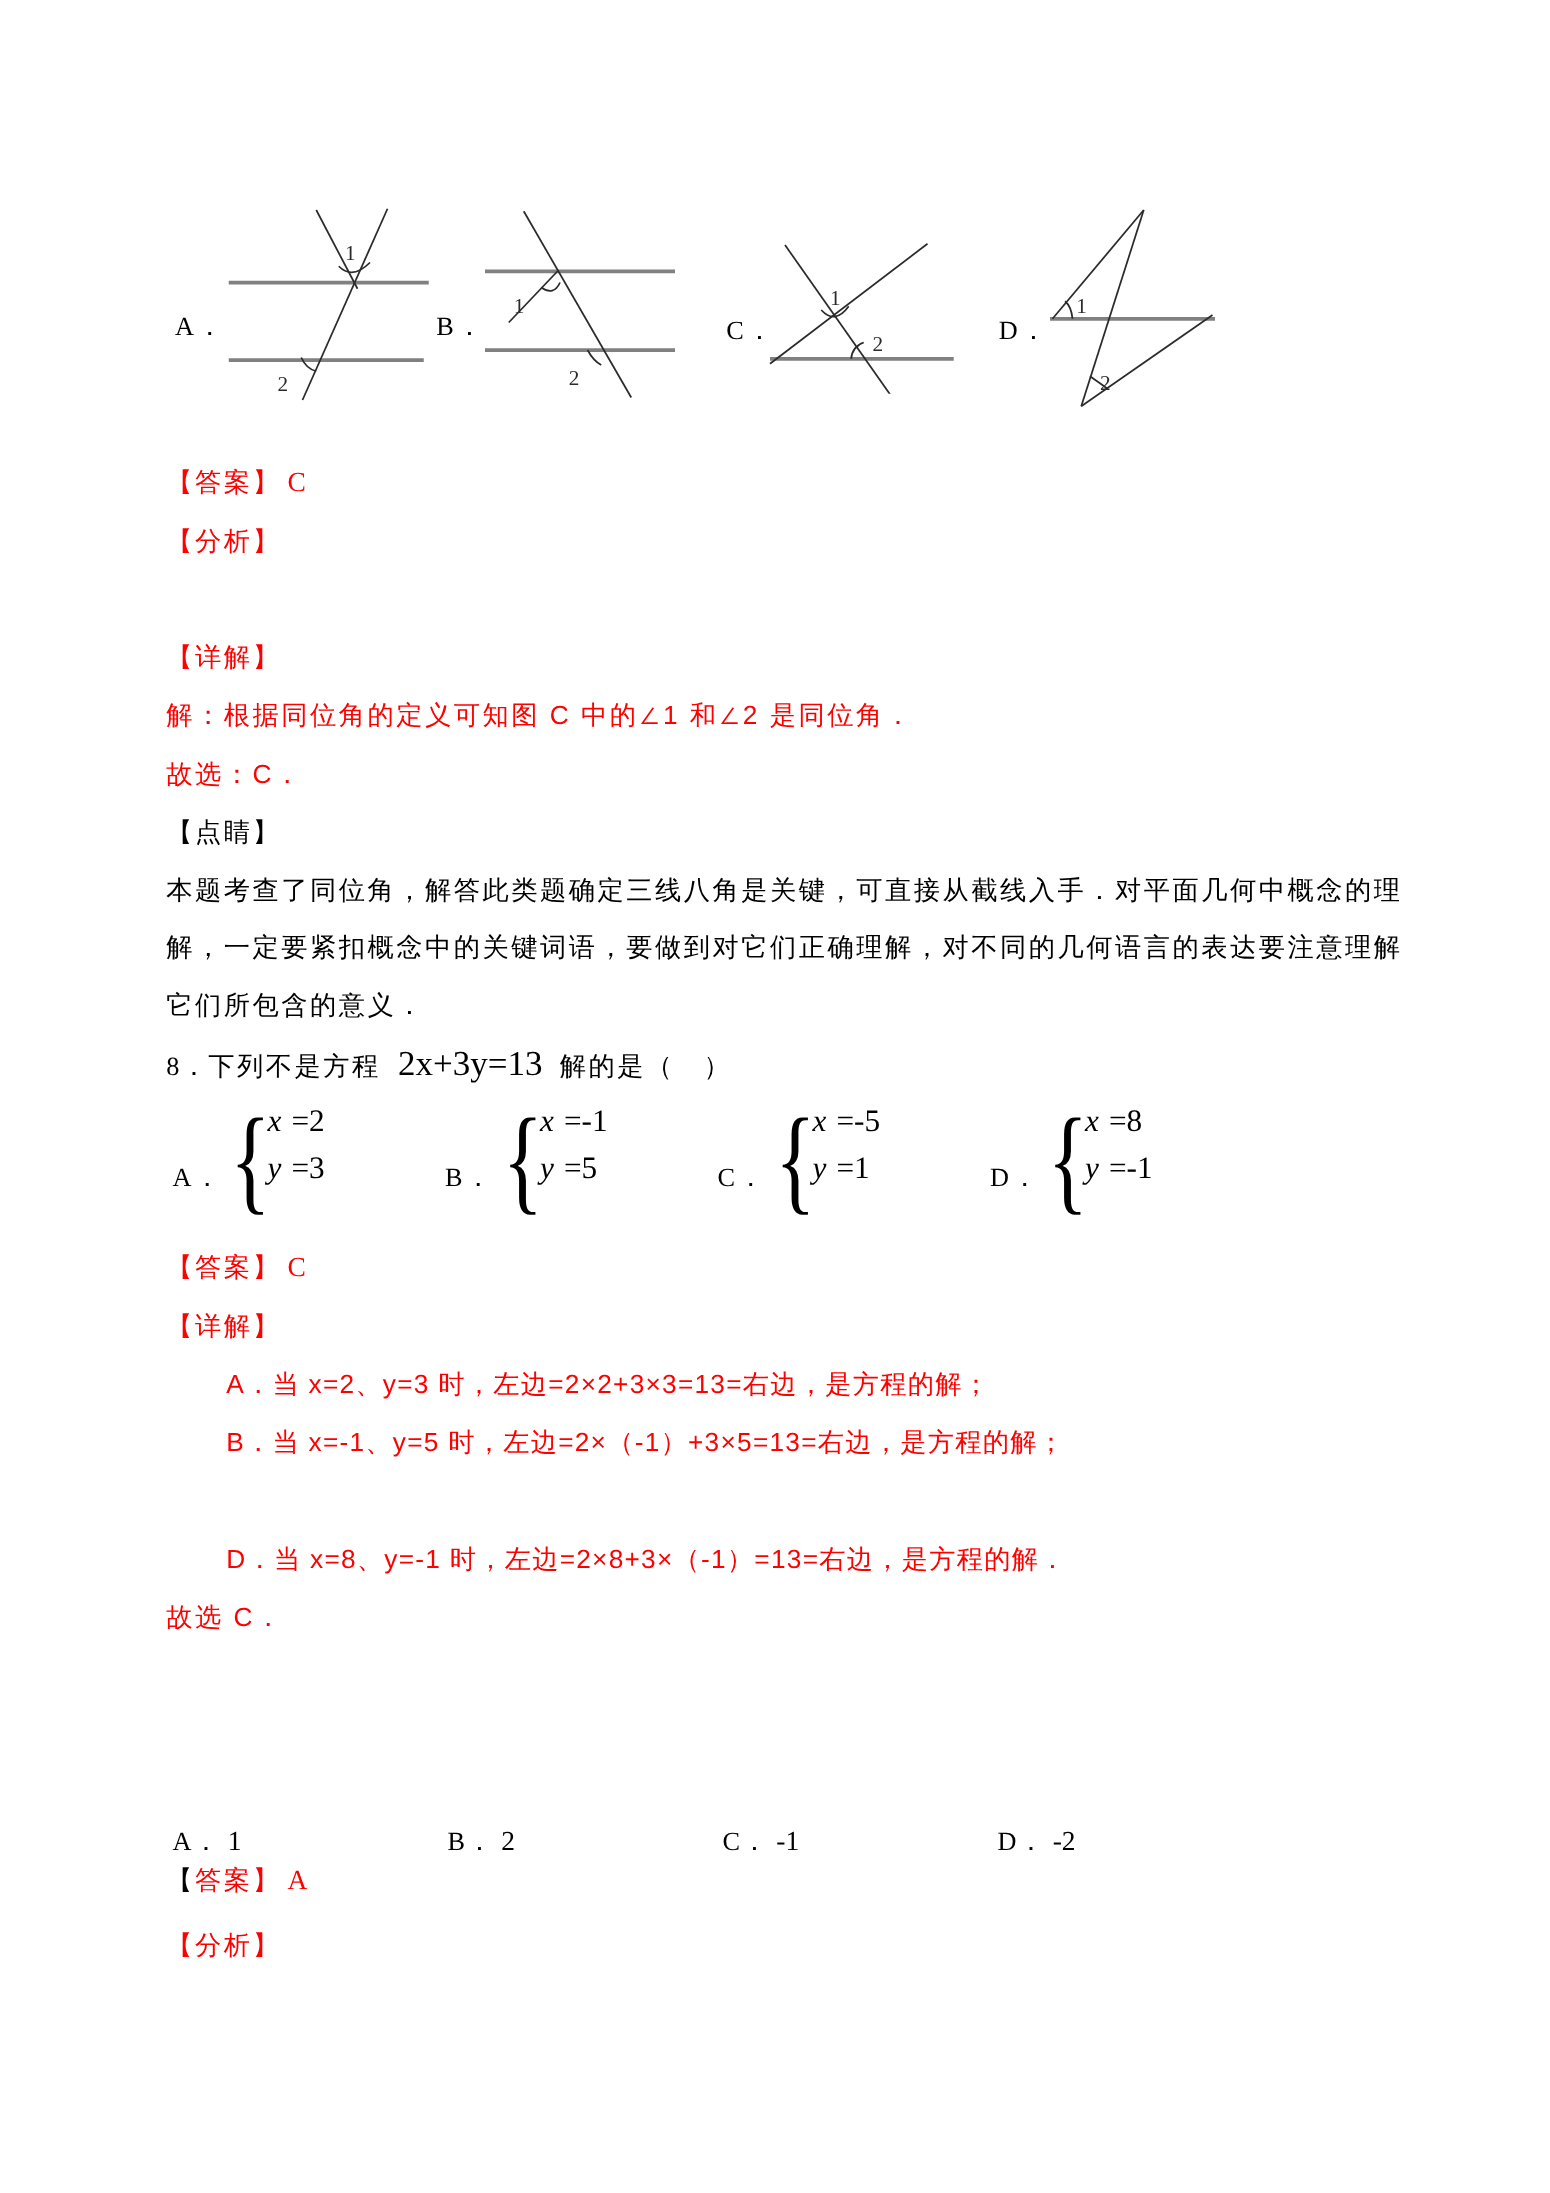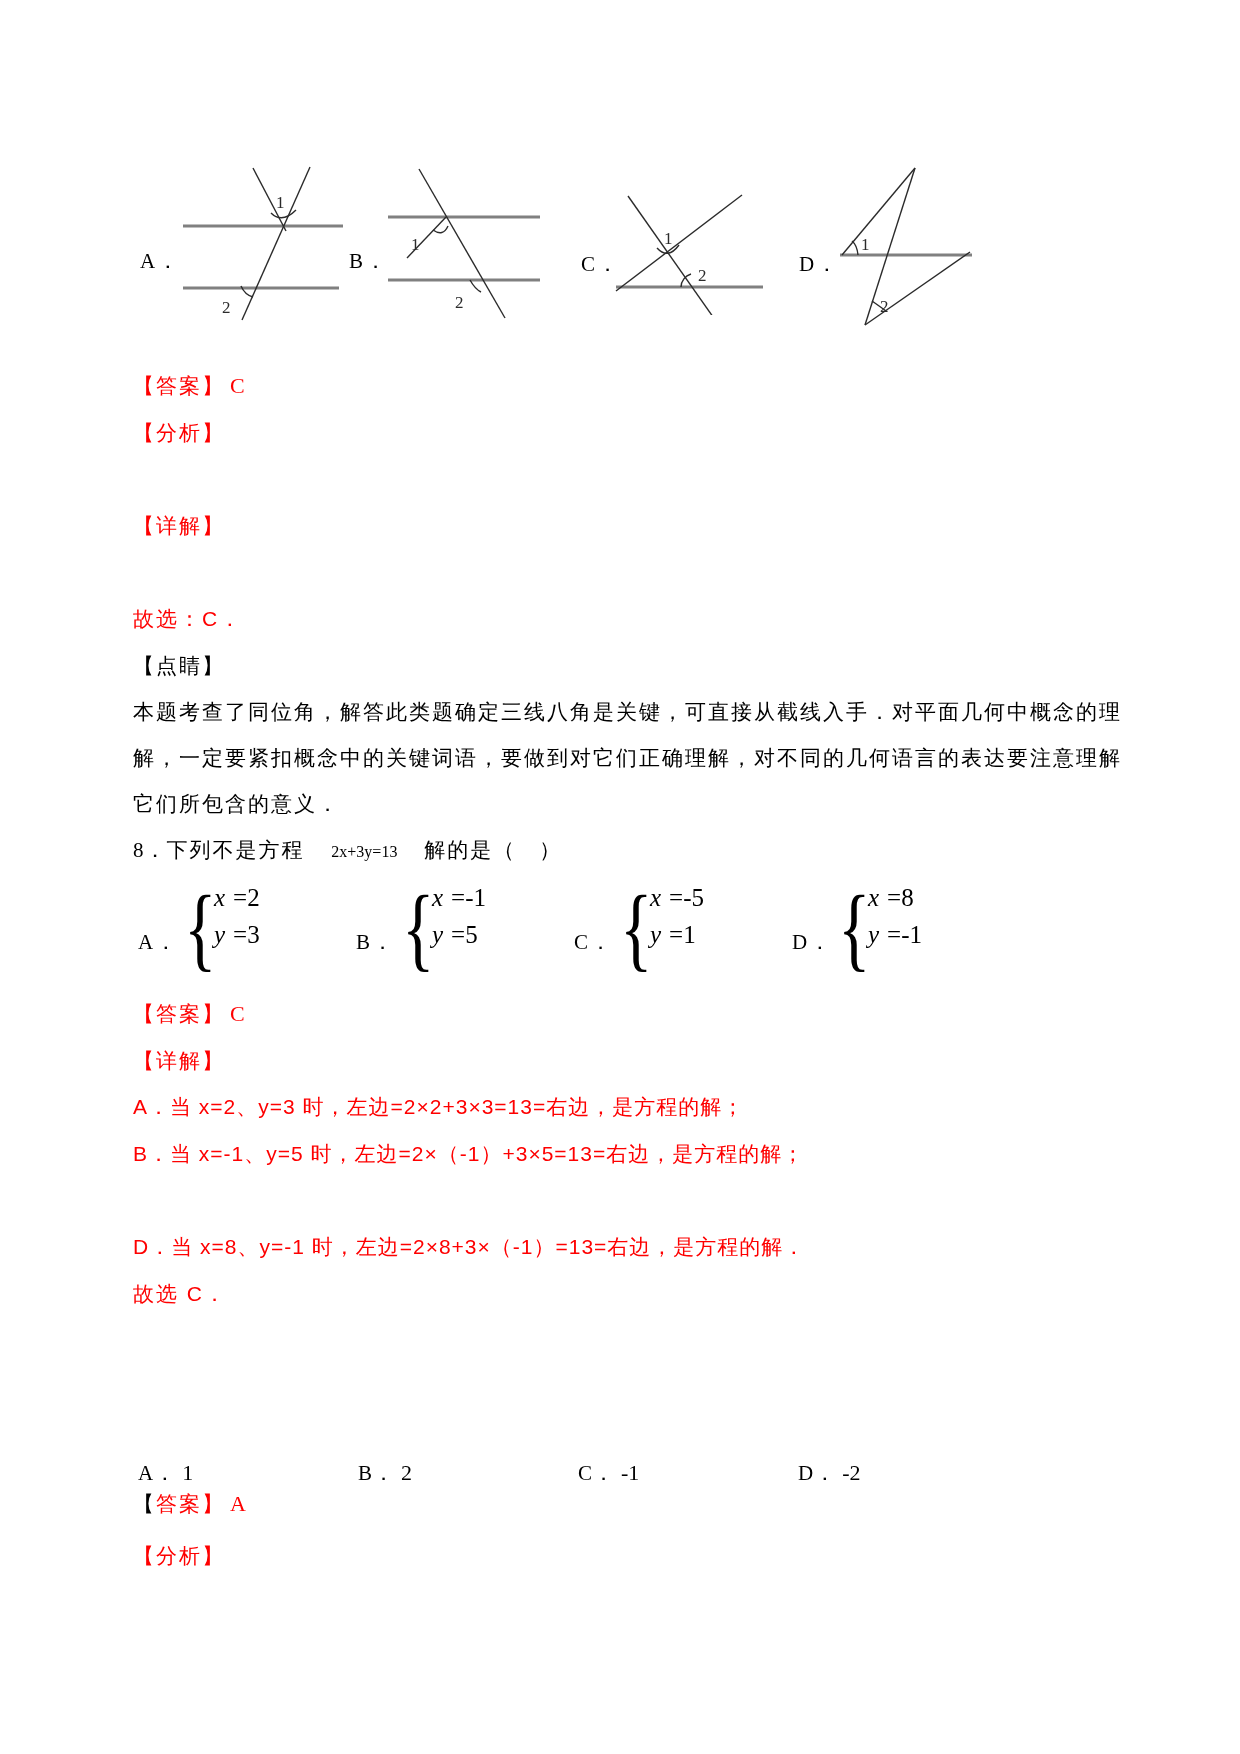--- a/index.html
+++ b/index.html
@@ -1,19 +1,19 @@
 <!DOCTYPE html>
 <html><head>
 <meta charset="utf-8">
 <style>
   html,body{margin:0;padding:0;background:#ffffff;}
   .page{position:relative;width:1240px;height:1754px;background:#ffffff;overflow:hidden;
         font-family:"Liberation Sans",sans-serif;color:#000;}
   .line{position:absolute;left:133px;font-size:21px;letter-spacing:2px;white-space:nowrap;height:30px;text-align:center;}
-  .ls1{letter-spacing:1px;}
+  .ls1{letter-spacing:1px;margin-left:48px;}
   .red{color:#fe0000;}
   .blk{color:#000;}
   .lat{font-family:"Liberation Serif",serif;letter-spacing:1px;}
   .val{margin-left:5px;font-size:22px;}
   .dgm{position:absolute;}
   .dgm-label{position:absolute;font-family:"Liberation Serif",serif;font-size:21px;letter-spacing:2px;}
   svg text{font-family:"Liberation Serif",serif;font-size:17px;fill:#2b2b2b;}
   .gray-ln{stroke:#808080;stroke-width:3;}
   .blk-ln{stroke:#2b2b2b;stroke-width:1.4;fill:none;}
   
@@ -21,21 +21,21 @@
   .opt-label{position:absolute;left:0;top:46px;font-family:"Liberation Serif",serif;font-size:21px;letter-spacing:2px;}
   .brace{position:absolute;left:46px;top:-6px;font-family:"Liberation Serif",serif;
          font-size:94px;line-height:104px;font-weight:400;transform:scaleX(.72);transform-origin:left top;}
   .eq-stack{position:absolute;left:76px;top:2px;}
   .eq-line{display:block;height:37px;font-family:"Liberation Serif",serif;font-size:25px;}
   .eq-line i{font-style:italic;}
   .eqrest{margin-left:8px;}
   
   .mvar{font-family:"Liberation Serif",serif;font-style:italic;font-size:23px;position:relative;top:-13px;margin:0 7px;letter-spacing:0;}
   .mnum{font-family:"Liberation Serif",serif;font-size:25px;position:relative;top:-13px;margin:0 5px;letter-spacing:0;}
-  .matheq{font-family:"Liberation Serif",serif;font-size:16px;letter-spacing:0;margin:0 19px;}
+  .matheq{font-family:"Liberation Serif",serif;font-size:28px;letter-spacing:0;margin:0 6px;}
   .q9opt{position:absolute;top:1427px;font-size:21px;margin-top:32px;}
   .q9val{font-family:"Liberation Serif",serif;font-size:22px;margin-left:6px;}
 </style>
 </head>
 <body>
 
 <div class="page">
 
   <span class="dgm-label lat" style="left:140px;top:247px">A．</span>
   <div class="dgm" style="left:175px;top:140px">
@@ -94,20 +94,21 @@
 
   <div class="line red" style="top:372px">
     <span>【答案】</span><span class="lat val">C</span>
   </div>
   <div class="line red" style="top:419px">
     <span>【分析】</span>
   </div>
   <div class="line red" style="top:512px">
     <span>【详解】</span>
   </div>
+  <div class="line red" style="top:558px">解：根据同位角的定义可知图 C 中的∠1 和∠2 是同位角．</div>
   <div class="line red" style="top:605px">故选：C．</div>
   <div class="line blk" style="top:652px">【点睛】</div>
   <div class="line blk" style="top:698px">本题考查了同位角，解答此类题确定三线八角是关键，可直接从截线入手．对平面几何中概念的理</div>
   <div class="line blk" style="top:744px">解，一定要紧扣概念中的关键词语，要做到对它们正确理解，对不同的几何语言的表达要注意理解</div>
   <div class="line blk" style="top:790px">它们所包含的意义．</div>
 
   <div class="line blk" style="top:836px">
     <span class="lat">8．</span><span>下列不是方程 </span><span class="matheq">2x+3y=13</span><span> 解的是（　）</span>
   </div>
 

